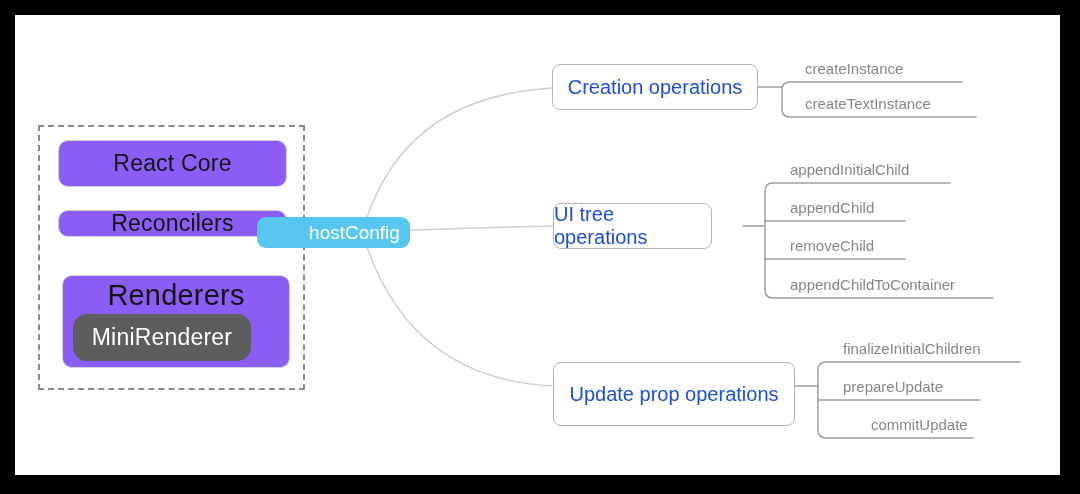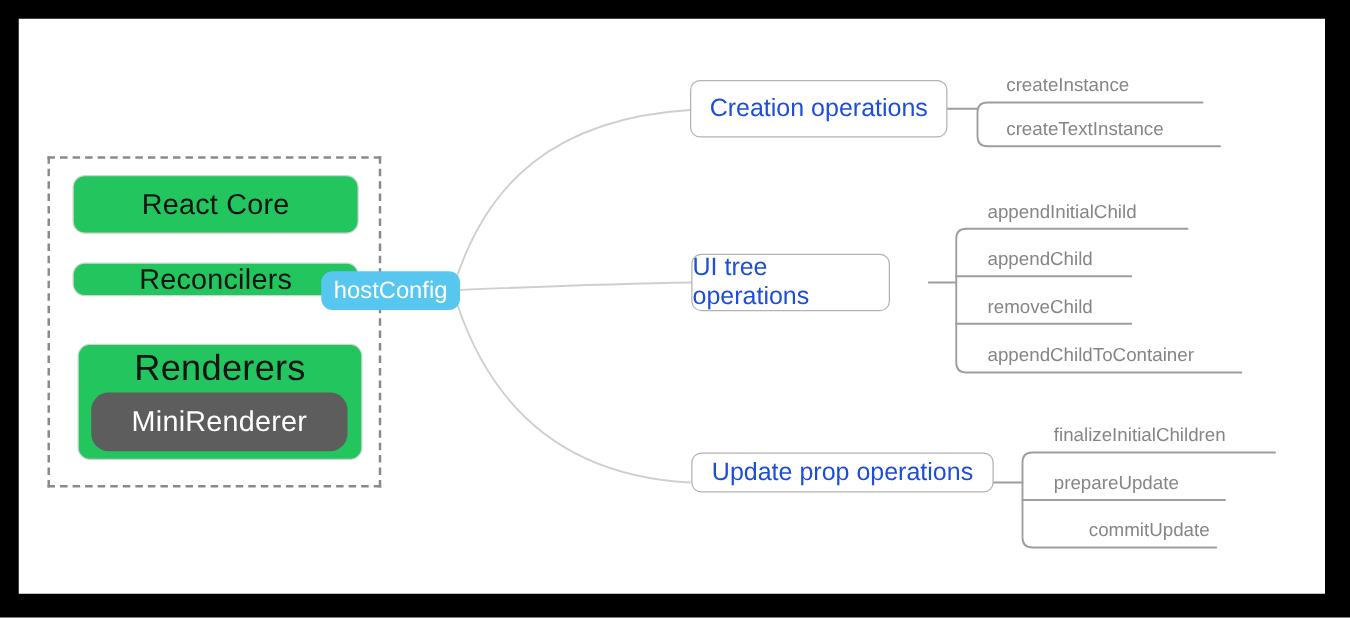--- a/index.html
+++ b/index.html
@@ -17,59 +17,59 @@
   }
   svg.lines{position:absolute;left:0;top:0;width:1045px;height:460px;}
   .dashed-box{
     position:absolute;left:23px;top:110px;width:267px;height:265px;
     border:2px dashed #8a8a8a;
     box-sizing:border-box;
     background:transparent;
   }
   .stack-box{
     position:absolute;
-    background:#22c55e;
+    background:#8b5cf6;
     border:1.5px solid #d2d2d2;
     border-radius:10px;
     box-sizing:border-box;
     display:flex;align-items:center;justify-content:center;
     font-size:23px;color:#141414;
     letter-spacing:0.2px;
   }
   .box-react-core{left:43px;top:125px;width:229px;height:47px;}
   .box-reconcilers{left:43px;top:195px;width:229px;height:27px;}
   .box-renderers{left:47px;top:260px;width:228px;height:93px;flex-direction:column;justify-content:flex-start;}
   .renderers-label{
     height:38px;display:flex;align-items:center;justify-content:center;
     font-size:29px;color:#141414;
   }
   .mini-renderer{
-    position:absolute;left:10px;top:38px;width:205px;height:47px;
+    position:absolute;left:10px;top:38px;width:178px;height:47px;
     background:#5d5d5d;border-radius:14px;
     display:flex;align-items:center;justify-content:center;
     color:#ffffff;font-size:23px;
   }
   .badge{
     position:absolute;left:242px;top:202px;width:111px;height:31px;
     background:#58c7f0;border-radius:9px;
     display:flex;align-items:center;justify-content:center;
-    color:#ffffff;font-size:19px;
+    color:#ffffff;font-size:19px;padding-left:42px;
   }
   .op-box{
     position:absolute;
     background:#fff;
     border:1.5px solid #b3b3b3;
     border-radius:8px;
     box-sizing:border-box;
     display:flex;align-items:center;justify-content:center;
     font-size:20px;color:#1d4ed8;
   }
   .op-creation{left:537px;top:49px;width:206px;height:46px;}
   .op-uitree{left:538px;top:188px;width:159px;height:46px;}
-  .op-update{left:538px;top:347px;width:242px;height:32px;}
+  .op-update{left:538px;top:347px;width:242px;height:64px;}
   .leaf{
     position:absolute;
     font-size:15px;color:#868686;
     line-height:22px;white-space:nowrap;
   }
   .lf-createInstance{left:790px;top:43px;}
   .lf-createTextInstance{left:790px;top:78px;}
   .lf-appendInitialChild{left:775px;top:144px;}
   .lf-appendChild{left:775px;top:182px;}
   .lf-removeChild{left:775px;top:220px;}

